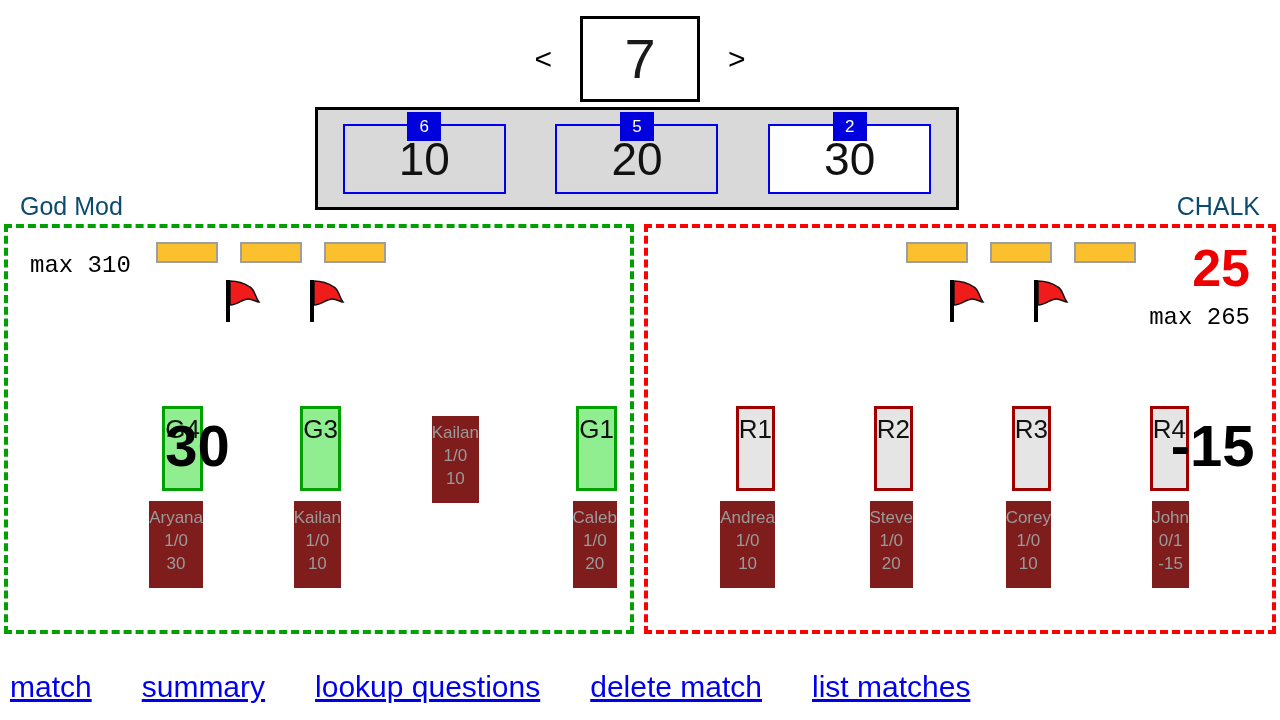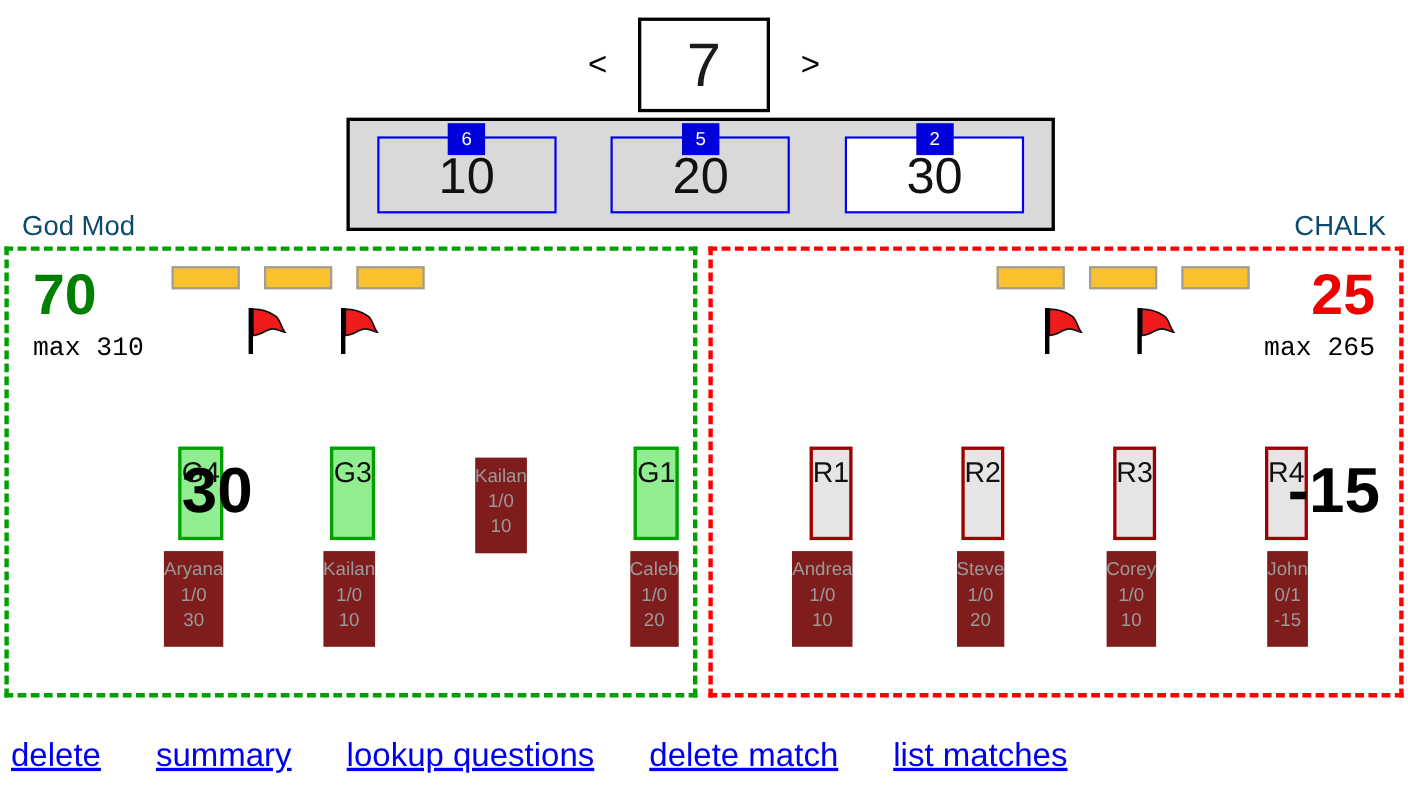--- a/index.html
+++ b/index.html
@@ -284,21 +284,20 @@
       <div class="point-badge">2</div>
       <span class="point-btn-value">30</span>
     </div>
   </div>
 
 <div class="team-name" id="team-name-left">God Mod</div>
 <div class="team-name" id="team-name-right">CHALK</div>
 
 <div class="team-panel" id="panel-left">
   <div class="score-block" id="score-block-left">
-    <div class="score-value" id="score-left" style="color: rgb(0, 128, 0);">70</div>
     <div class="score-max">max 310</div>
   </div>
   <div class="gold-row" id="gold-row-left">
       <div class="gold-card"></div>
       <div class="gold-card"></div>
       <div class="gold-card"></div>
     </div>
   <div class="flag-row" id="flag-row-left">
       <svg class="flag-icon" viewBox="0 0 38 44">
         <path d="M6 3 L6 27 C14 27 18 21 24 21 C29 21 32 24 35 24 C31 19 31 12 26 9 C20 5 13 3 6 3 Z" fill="#f21b1b" stroke="#111111" stroke-width="1.5"></path>
@@ -410,18 +409,18 @@
         <div class="player-stats">
           <div>John</div>
           <div>0/1</div>
           <div>-15</div>
         </div>
       </div>
     </div>
 </div>
 
 <div id="bottom-links">
-    <a class="bottom-link" href="#">delete</a>
+    <a class="bottom-link" href="#">match</a>
     <a class="bottom-link" href="#">summary</a>
     <a class="bottom-link" href="#">lookup questions</a>
     <a class="bottom-link" href="#">delete match</a>
     <a class="bottom-link" href="#">list matches</a>
   </div>
 
 </body></html>

